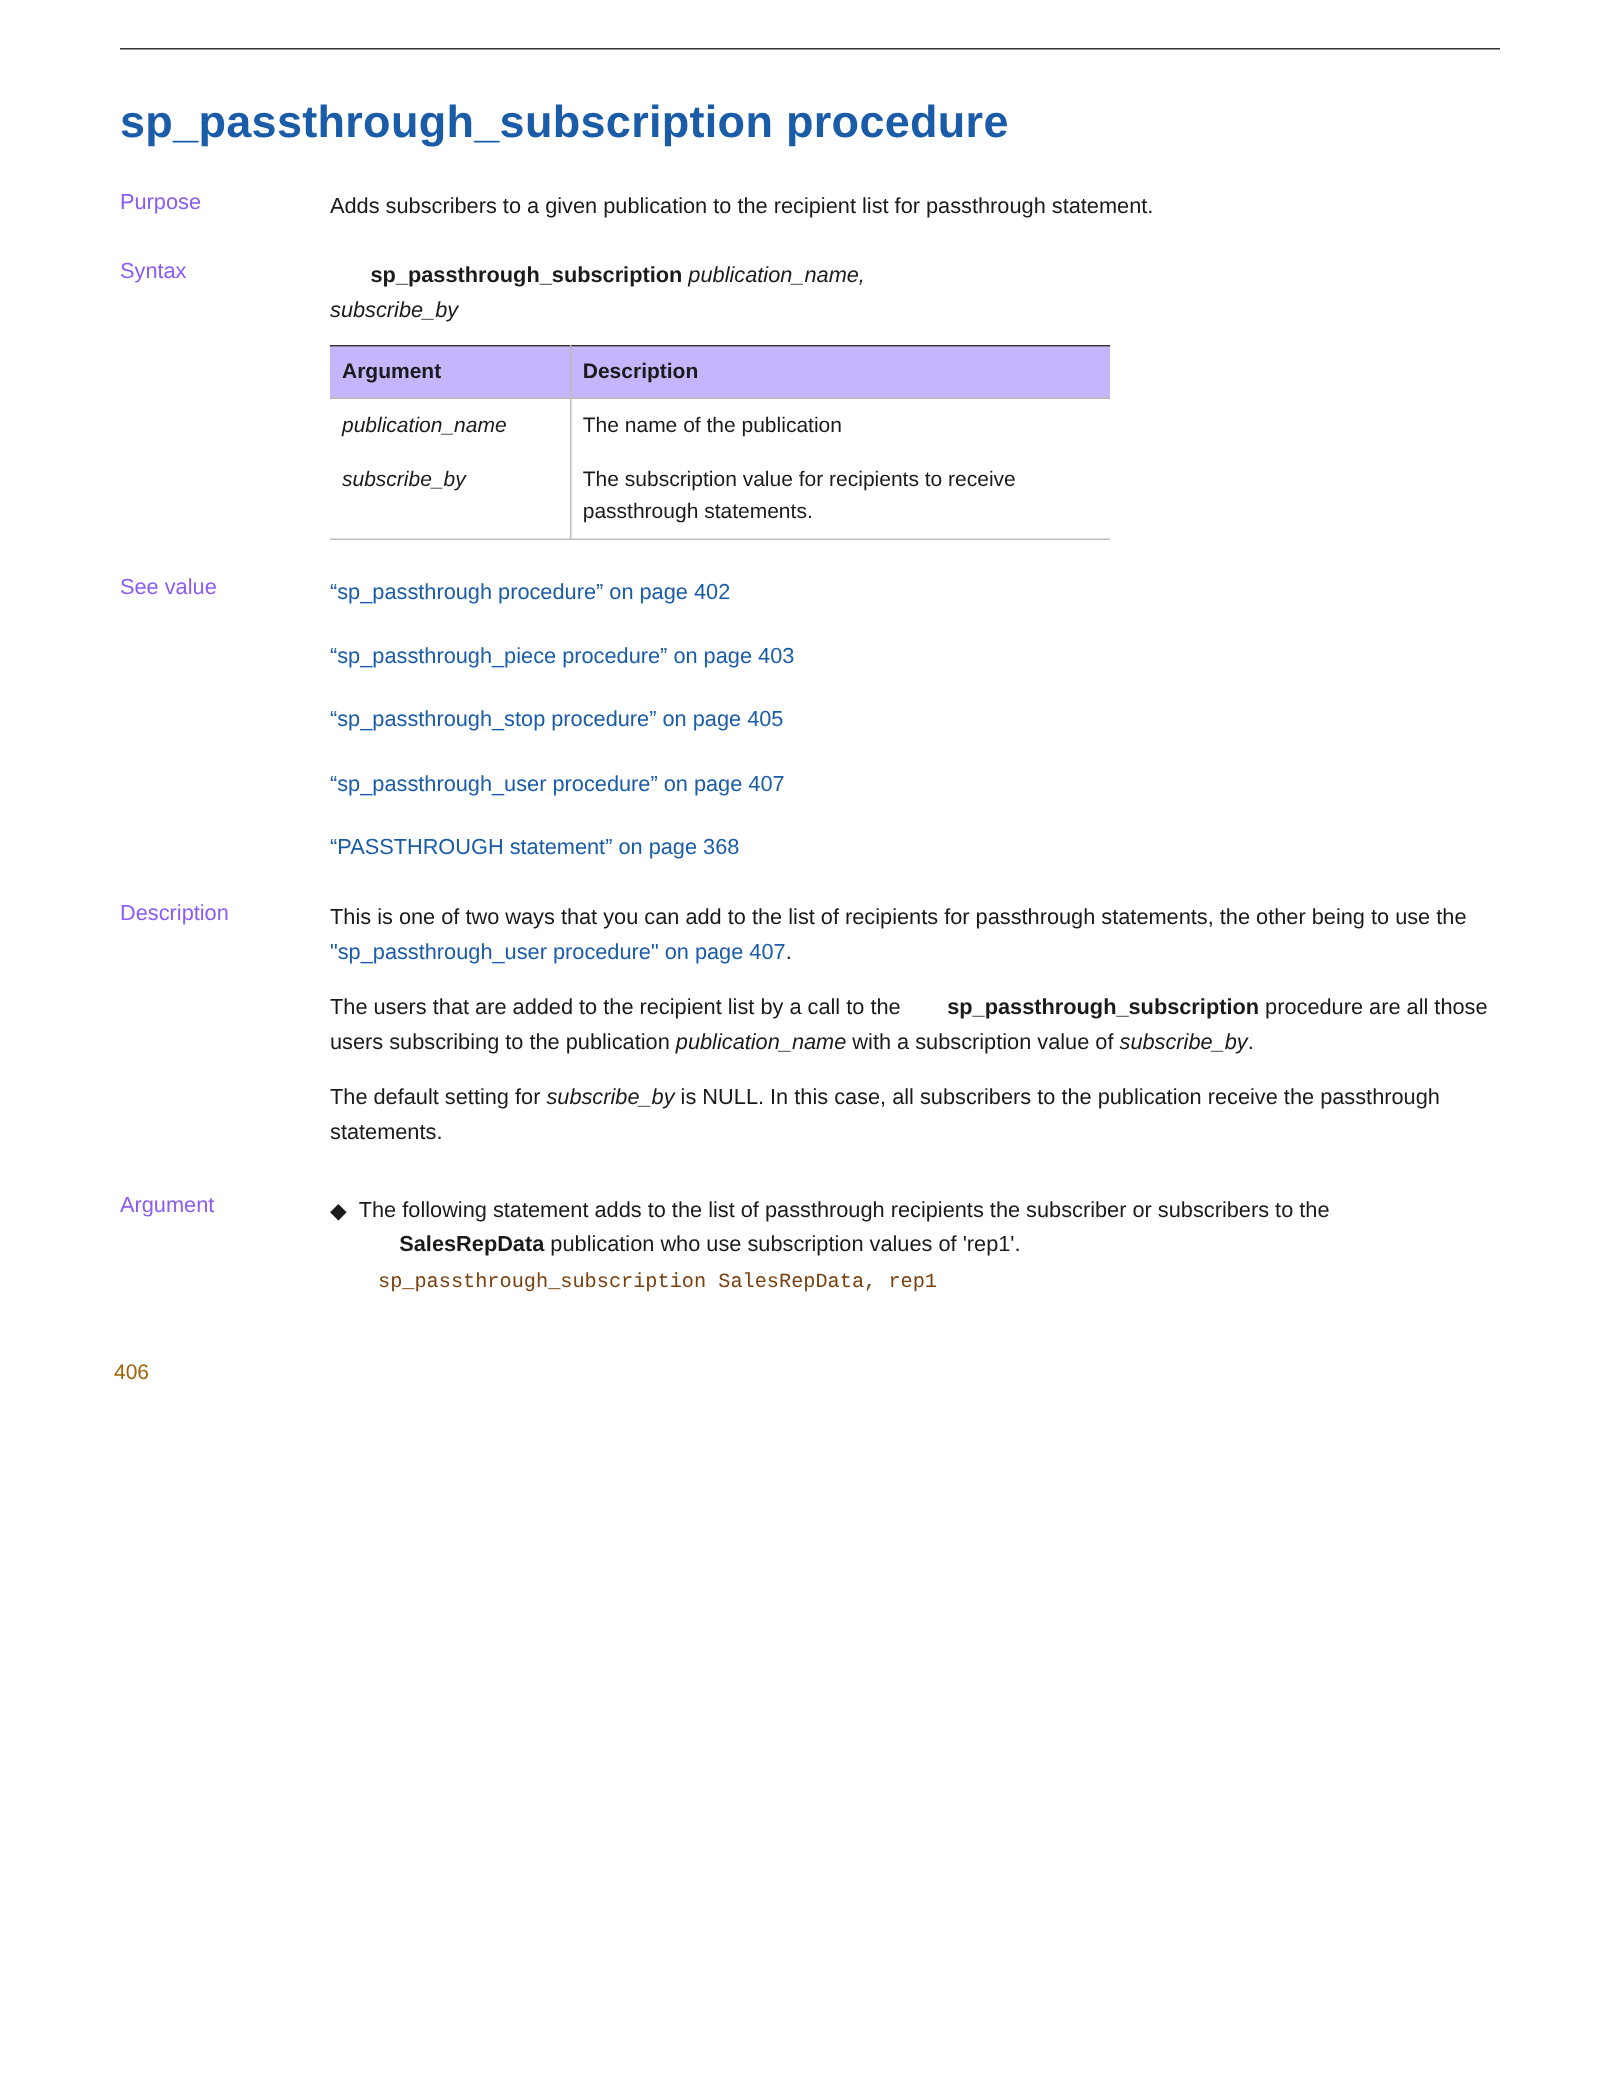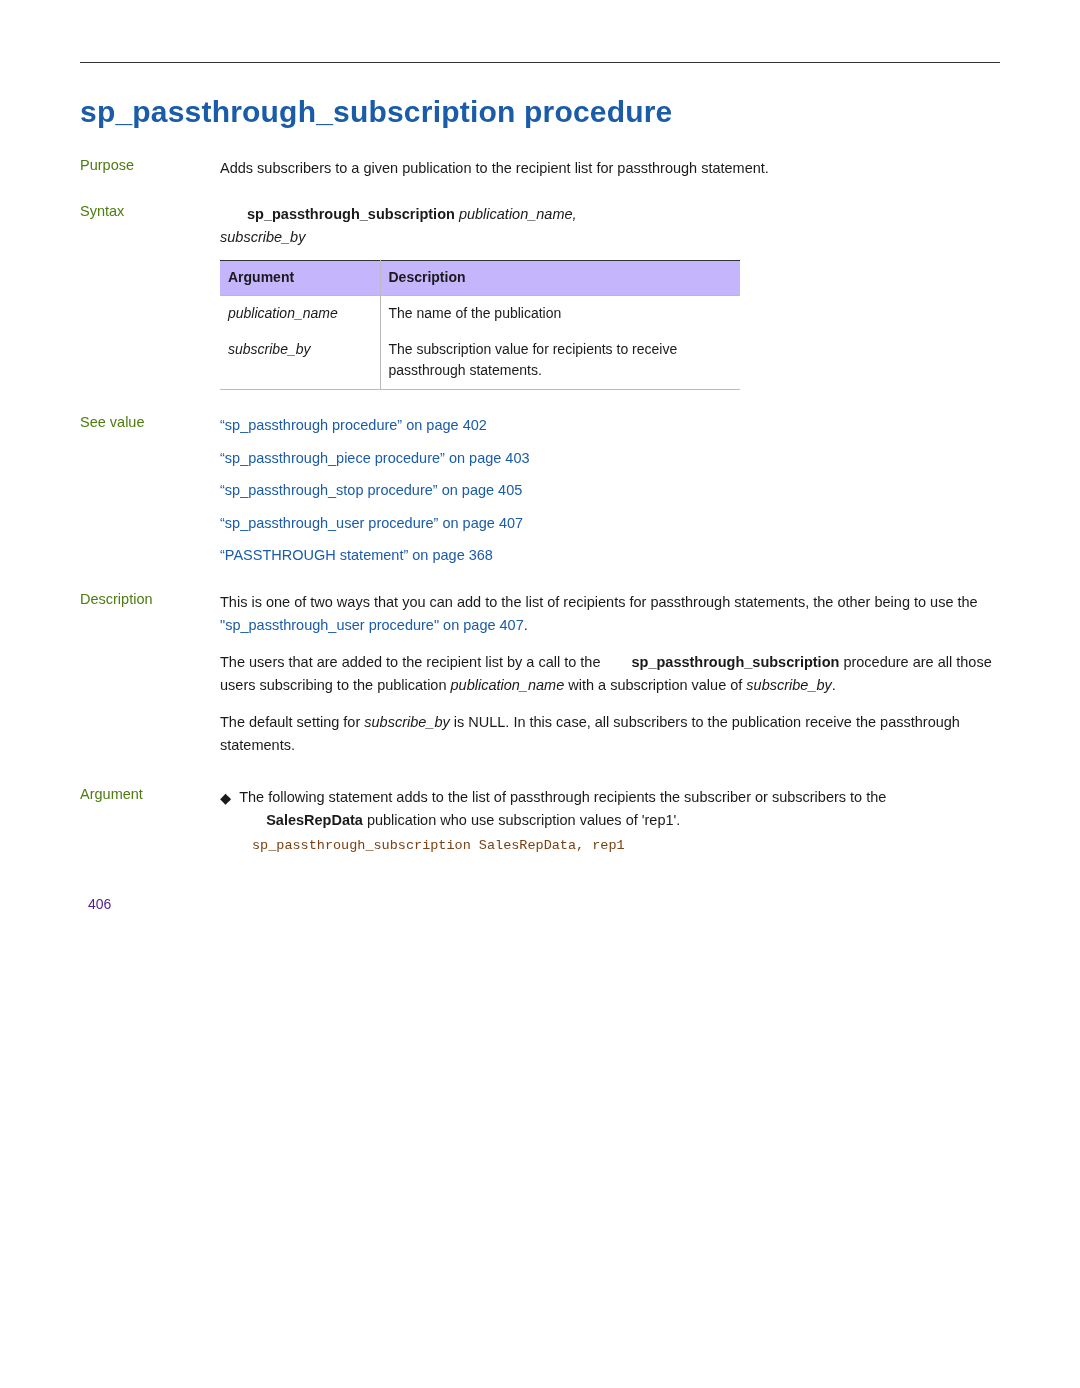--- a/index.html
+++ b/index.html
@@ -12,21 +12,21 @@
       background: #ffffff;
       font-family: Georgia, 'Times New Roman', serif;
       font-size: 15px;
       color: #1a1a1a;
       width: 1080px;
       min-height: 1388px;
       padding: 0;
     }
 
     .page {
-      padding: 62px 80px 80px 80px;
+      padding: 32px 80px 80px 80px;
       position: relative;
     }
 
     .top-rule {
       border: none;
       border-top: 1px solid #333;
       margin-bottom: 32px;
     }
 
     .page-title {
@@ -42,21 +42,21 @@
       width: 100%;
       border-collapse: collapse;
     }
 
     .content-table > tbody > tr > td.label-col {
       width: 140px;
       vertical-align: top;
       padding: 0 0 24px 0;
       font-family: Arial, Helvetica, sans-serif;
       font-size: 14.5px;
-      color: #4d7c0f;
+      color: #8b5cf6;
     }
 
     .content-table > tbody > tr > td.content-col {
       vertical-align: top;
       padding: 0 0 24px 0;
       font-family: Arial, Helvetica, sans-serif;
       font-size: 14.5px;
       color: #1a1a1a;
       line-height: 1.55;
     }
@@ -114,21 +114,21 @@
     }
 
     .link {
       color: #1a5ca8;
       text-decoration: none;
     }
 
     .see-also-links {
       display: flex;
       flex-direction: column;
-      gap: 10px;
+      gap: 20px;
     }
 
     .description-para {
       margin-bottom: 14px;
       line-height: 1.6;
     }
 
     .description-para:last-child {
       margin-bottom: 4px;
     }
@@ -151,24 +151,24 @@
     }
 
     .bullet-symbol {
       margin-top: 1px;
       flex-shrink: 0;
     }
 
     .page-number {
       position: absolute;
       bottom: 48px;
-      left: 88px;
+      left: 76px;
       font-family: Arial, Helvetica, sans-serif;
       font-size: 14px;
-      color: #4c1d95;
+      color: #a16207;
     }
   </style>
 </head>
 <body>
 
 <div class="page">
   <hr class="top-rule">
 
   <h1 class="page-title">sp_passthrough_subscription procedure</h1>
 

